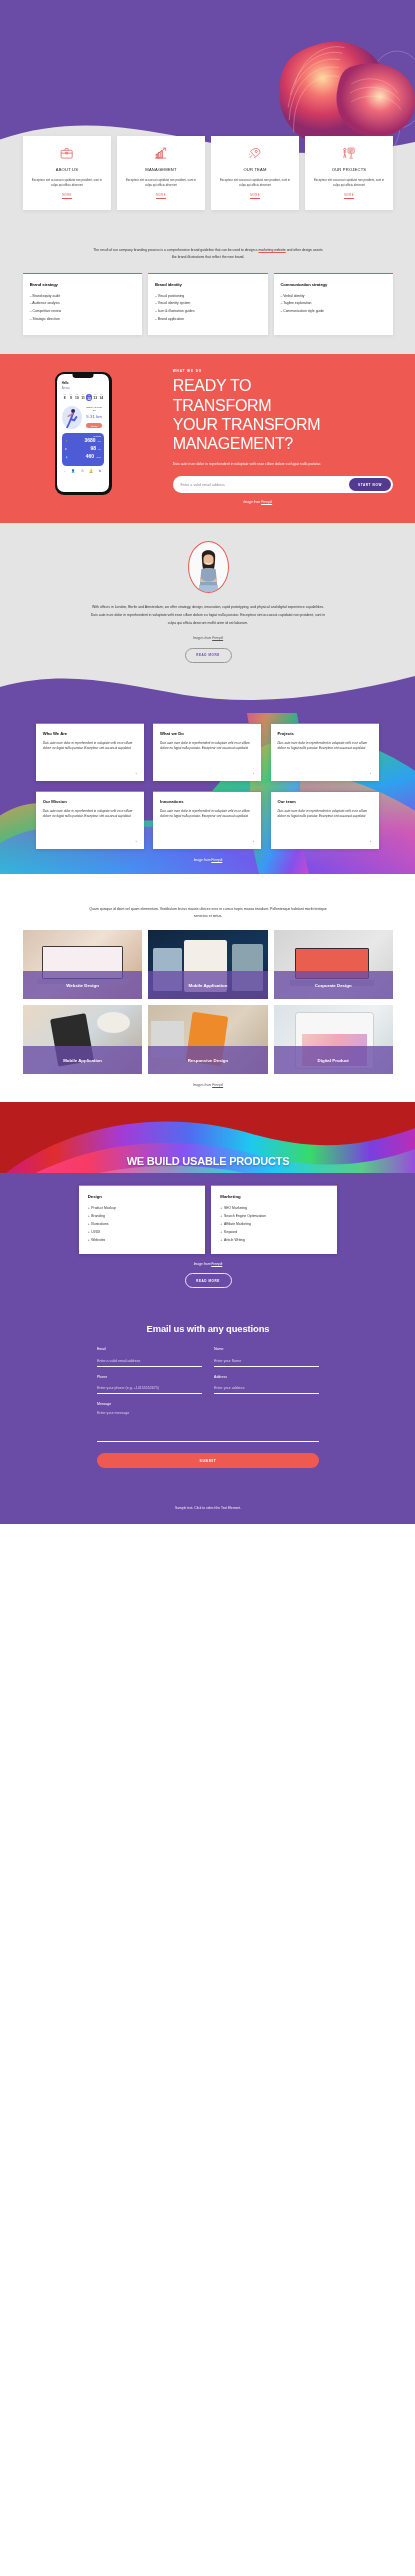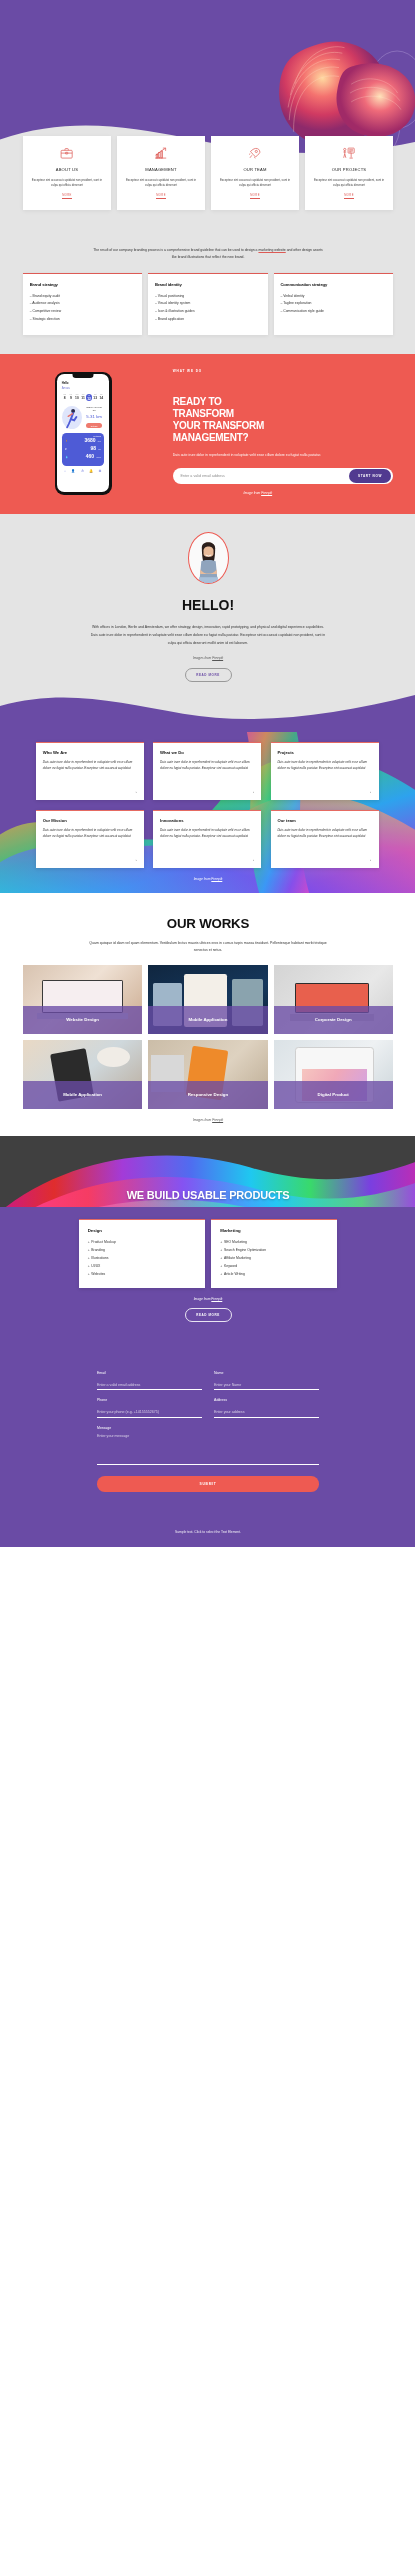--- a/index.html
+++ b/index.html
@@ -73,21 +73,21 @@
          padding:1.4px 4.4px;border-radius:3.9px}
   .p-stats{background:#4e5bd6;border-radius:4.4px;margin-top:4.4px;padding:3.9px 3.3px;position:relative;overflow:hidden}
   .p-live{position:absolute;right:3.3px;top:2.8px;font-size:1.4px;color:#fff}
   .p-row{display:flex;align-items:baseline;gap:2.2px;color:#fff;margin-bottom:2.2px}
   .p-row .ic{font-size:2.8px}
   .p-row .v{font-size:5px;font-weight:bold;margin-left:auto}
   .p-row .u{font-size:1.4px;opacity:.75}
   .p-nav{display:flex;justify-content:space-around;margin-top:3.9px;color:#4e5bd6;font-size:3.3px}
   .cta-col{flex:1;padding-right:23px}
   .eyebrow{color:#fff;font-size:3.1px;font-weight:bold;letter-spacing:0.9px}
-  .cta h2{color:#fff;font-size:10px;line-height:1.2;font-weight:bold;margin-top:23px;letter-spacing:-0.3px}
+  .cta h2{color:#fff;font-size:16px;line-height:1.2;font-weight:normal;margin-top:3px;letter-spacing:-0.3px}
   .cta p{color:rgba(255,255,255,.95);font-size:3.5px;line-height:2.05;margin-top:7.8px;width:92%}
   .email-bar{margin-top:8.3px;background:#fff;border-radius:9px;height:16.6px;display:flex;
              align-items:center;padding:0 1.7px 0 7.8px}
   .email-bar input{border:0;outline:0;flex:1;font-size:3.7px;color:#555;font-family:inherit}
   .email-bar input::placeholder{color:#8f8f8f}
   .start-btn{background:#513a90;color:#fff;border:0;border-radius:7.8px;height:13.3px;padding:0 9.4px;
              font-size:3.1px;font-weight:bold;letter-spacing:0.6px;font-family:inherit}
   .cta-credit{font-style:italic;font-size:3.3px;color:#fff;text-align:center;margin-top:7.2px;padding-right:50px}
 
   
@@ -121,21 +121,21 @@
   .works-sub{font-size:3.5px;line-height:1.95;color:#333;width:249px;margin:9px auto 0}
   .works-grid{display:flex;flex-wrap:wrap;gap:6.1px;padding:0 23px;margin-top:11px}
   .work{width:calc(33.33% - 4.1px);height:69px;position:relative;overflow:hidden}
   .work .thumb{position:absolute;inset:0}
   .work .cap2{position:absolute;left:0;right:0;bottom:0;height:28px;background:rgba(106,75,165,.78);
         display:flex;align-items:center;justify-content:center;color:#fff;font-size:4.4px;font-weight:bold}
   .works-credit{font-style:italic;font-size:3.3px;color:#555;margin-top:9px}
 
   
   .usable{position:relative;background:#6a4ba5;padding:0 0 13.3px;overflow:hidden}
-  .usable-top{height:71px;background:#404040;position:relative;overflow:hidden}
+  .usable-top{height:71px;background:#b91c1c;position:relative;overflow:hidden}
   .usable-swirl{position:absolute;left:0;top:-3.3px;width:416px;height:144px;z-index:1}
   .usable-title{position:absolute;z-index:4;left:0;right:0;top:53px;text-align:center;
      color:#fff;font-size:11px;font-weight:bold;letter-spacing:-0.2px;text-shadow:0 0.6px 2.2px rgba(0,0,0,.28)}
   .usable-body{position:relative;z-index:3;padding-top:12.2px}
   .u-grid{display:flex;gap:6.7px;justify-content:center}
   .u-card{width:126px;background:#fff;border-top:1.2px solid #e56a62;
           box-shadow:0 1.1px 3.9px rgba(0,0,0,.14);padding:7.8px 9px 10px}
   .u-card h4{font-size:4.3px;font-weight:bold;color:#111}
   .u-card ul{list-style:none;margin-top:5px}
   .u-card li{font-size:3.4px;color:#333;padding:2px 0}
@@ -414,21 +414,20 @@
       <svg width="39" height="50" viewBox="0 0 70 90" style="position:absolute;left:0;top:1.1px">
         <ellipse cx="35" cy="26" rx="11" ry="13" fill="#e8bb9a"></ellipse>
         <path d="M23 22 C23 10 47 10 47 24 C47 34 46 46 43 52 L27 52 C24 46 23 32 23 22Z" fill="#2b1f1c"></path>
         <path d="M26 28 C26 18 44 18 44 28 L44 34 C44 41 26 41 26 34Z" fill="#e8bb9a"></path>
         <path d="M30 36 q5 4 10 0" stroke="#fff" stroke-width="1.6" fill="none"></path>
         <path d="M22 48 C22 44 48 44 48 48 L52 90 L18 90 Z" fill="#8fa4bd"></path>
         <path d="M20 62 C28 72 42 72 50 62 L50 70 L20 70Z" fill="#e8bb9a"></path>
         <rect x="18" y="76" width="34" height="14" fill="#a8c0da"></rect>
       </svg>
     </div>
-    <h2>HELLO!</h2>
     <p class="body">With offices in London, Berlin and Amsterdam, we offer strategy, design, innovation, rapid prototyping, and physical and digital experience capabilities. Duis aute irure dolor in reprehenderit in voluptate velit esse cillum dolore eu fugiat nulla pariatur. Excepteur sint occaecat cupidatat non proident, sunt in culpa qui officia deserunt mollit anim id est laborum.</p>
     <div class="credit2">
       <span>Images from </span><u>Freepik</u>
     </div>
     <div class="btn-grey">READ MORE</div>
     <svg class="wave-purple" viewBox="0 0 750 70" preserveAspectRatio="none">
       <path d="M0 34 C120 2 210 28 330 48 C460 70 600 52 750 14 L750 70 L0 70 Z" fill="#6a4ba5"></path>
     </svg>
   </section>
 
@@ -486,21 +485,20 @@
         <p>Duis aute irure dolor in reprehenderit in voluptate velit esse cillum dolore eu fugiat nulla pariatur. Excepteur sint occaecat cupidatat</p>
         <div class="pg-arrow">→</div>
       </div>
     </div>
     <div class="purple-credit">
       <span>Image from </span><u>Freepik</u>
     </div>
   </section>
 
   <section class="works">
-    <h2>OUR WORKS</h2>
     <p class="works-sub">Quam quisque id diam vel quam elementum. Vestibulum lectus mauris ultrices eros in cursus turpis massa tincidunt. Pellentesque habitant morbi tristique senectus et netus.</p>
     <div class="works-grid">
 
       <div class="work">
         <div class="thumb" style="background:linear-gradient(135deg,#d8c3b0 0%,#efe1d4 45%,#c9a88c 100%)">
           <div style="position:absolute;left:16%;top:22%;width:68%;height:48%;background:#f6eef0;border:1.1px solid #3a3a3a;border-radius:1.1px"></div>
           <div style="position:absolute;left:12%;top:70%;width:76%;height:8%;background:#c8c8cc;border-radius:0.6px"></div>
         </div>
         <div class="cap2">Website Design</div>
       </div>
@@ -613,20 +611,21 @@
         </div>
       </div>
       <div class="u-credit">
         <span>Image from </span><u>Freepik</u>
       </div>
       <div class="btn-white">READ MORE</div>
     </div>
   </section>
 
   <section class="contact">
+    <h2>Email us with any questions</h2>
     <div class="form">
       <div class="fld">
         <label>Email</label>
         <input type="text" placeholder="Enter a valid email address" style="">
       </div>
       <div class="fld">
         <label>Name</label>
         <input type="text" placeholder="Enter your Name" style="">
       </div>
       <div class="fld">

